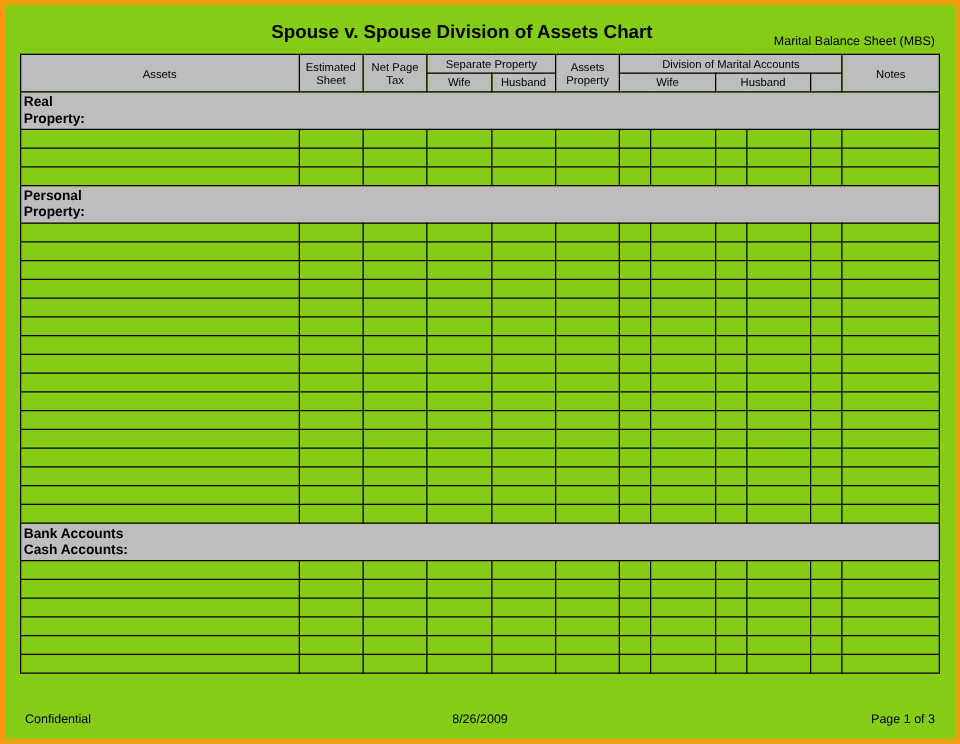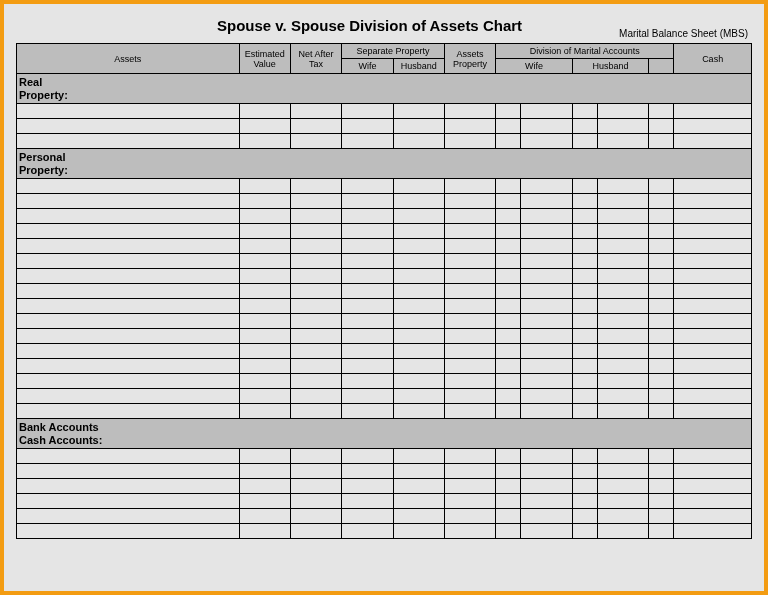--- a/index.html
+++ b/index.html
@@ -6,21 +6,21 @@
   body {
     margin: 0;
     padding: 0;
     background: #fff;
     font-family: Arial, sans-serif;
   }
   .frame {
     width: 768px;
     height: 595px;
     border: 4px solid #f39c12;
-    background: #e5e5e5;
+    background: #84cc16;
     position: relative;
     padding: 8px 12px 40px 12px;
   }
   .header-row {
     display: flex;
     align-items: center;
     margin-bottom: 4px;
     padding: 0 4px;
   }
   .title {
@@ -98,26 +98,26 @@
       <col style="width:22px">
         <col style="width:45px">
       <col style="width:22px">
         <col style="width:45px">
       <col style="width:22px">
       <col style="width:68px">
     </colgroup>
     <thead>
       <tr>
         <th rowspan="2">Assets</th>
-        <th rowspan="2">Estimated Value</th>
-        <th rowspan="2">Net After Tax</th>
+        <th rowspan="2">Estimated Sheet</th>
+        <th rowspan="2">Net Page Tax</th>
         <th colspan="2">Separate Property</th>
         <th rowspan="2">Assets Property</th>
         <th colspan="5">Division of Marital Accounts</th>
-        <th rowspan="2">Cash</th>
+        <th rowspan="2">Notes</th>
       </tr>
       <tr>
         <th>Wife</th>
         <th>Husband</th>
         <th colspan="2">Wife</th>
         <th colspan="2">Husband</th>
         <th></th>
       </tr>
     </thead>
     <tbody id="tbody">
@@ -476,14 +476,19 @@
           <td></td>
           <td></td>
           <td></td>
           <td></td>
           <td></td>
           <td></td>
         </tr>
       </tbody>
   </table>
 
+  <div class="footer">
+    <span>Confidential</span>
+    <span class="center">8/26/2009</span>
+    <span>Page 1 of  3</span>
+  </div>
 
 </div>
 
 </body></html>

